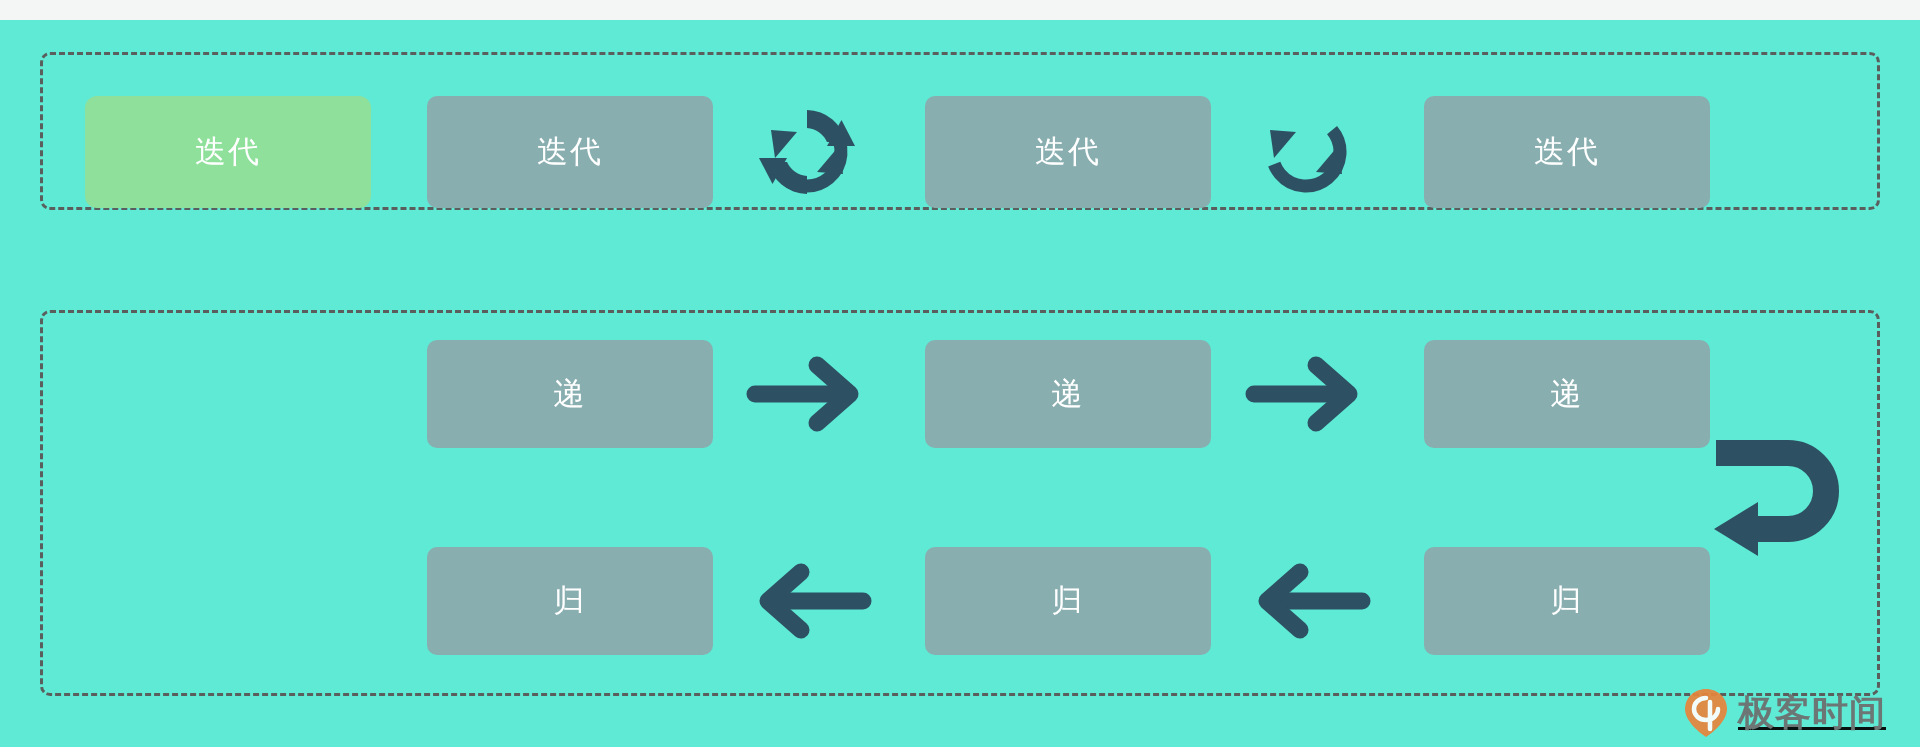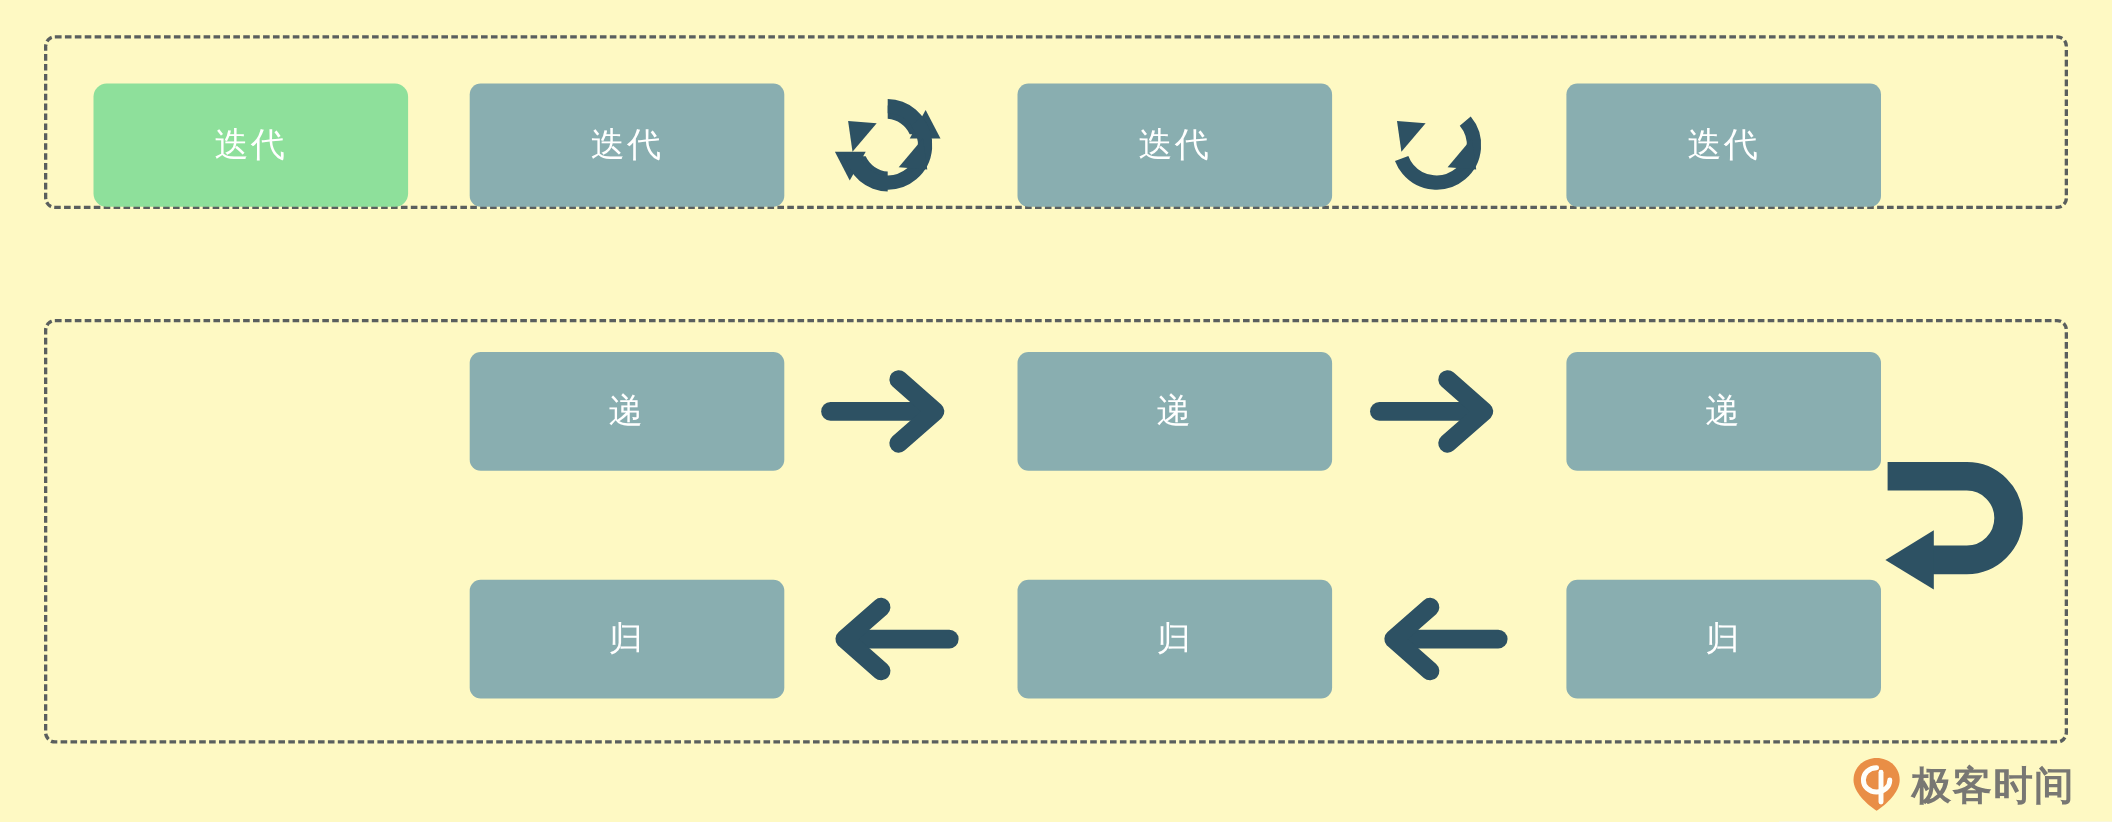--- a/index.html
+++ b/index.html
@@ -11,21 +11,22 @@
     width: 1920px;
     height: 747px;
     font-family: "Liberation Sans", "DejaVu Sans", sans-serif;
     position: relative;
     overflow: hidden;
   }
 
   .canvas {
     position: absolute;
     inset: 0;
-    background: #fef9c3;
+    background: #5eead4;
+    margin-top: 20px;
   }
 
   
   .group {
     position: absolute;
     border: 3px dashed #5a5f5e;
     border-radius: 10px;
     box-sizing: border-box;
   }
   #group-iteration {
@@ -110,23 +111,24 @@
   #arr-l-1 { left: 1244px; }
 
   #uturn { left: 1710px; top: 414px; width: 134px; height: 126px; }
 
   
   #watermark {
     position: absolute;
     right: 34px;
     bottom: 8px;
     display: flex;
-    align-items: flex-end;
+    align-items: center;
     gap: 9px;
     opacity: 0.92;
+    text-decoration: underline;
   }
   #watermark-text {
     font-size: 36px;
     color: #6d6d6d;
     font-weight: 700;
     letter-spacing: 1px;
     font-family: "DejaVu Sans", "Liberation Sans", sans-serif;
   }
 </style>
 </head>

